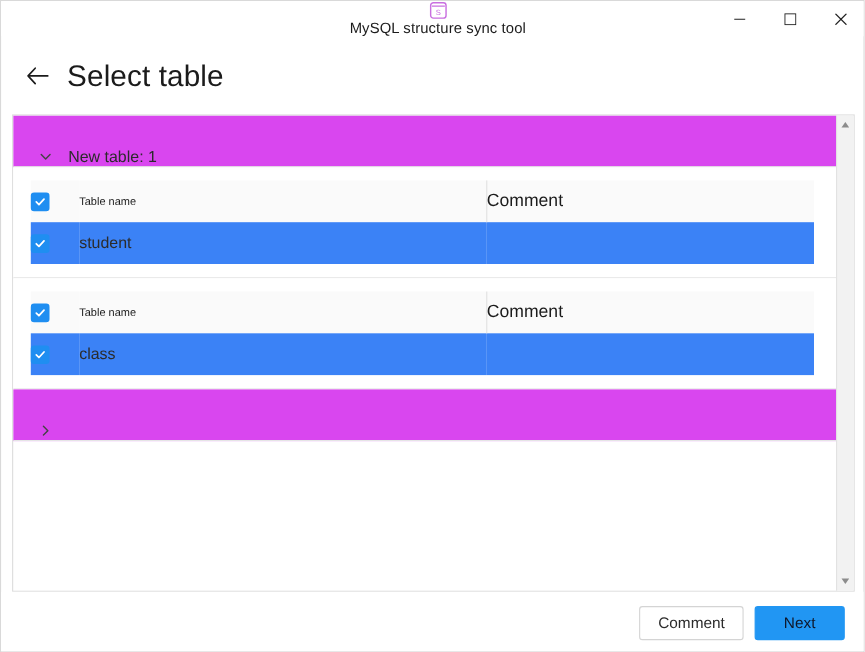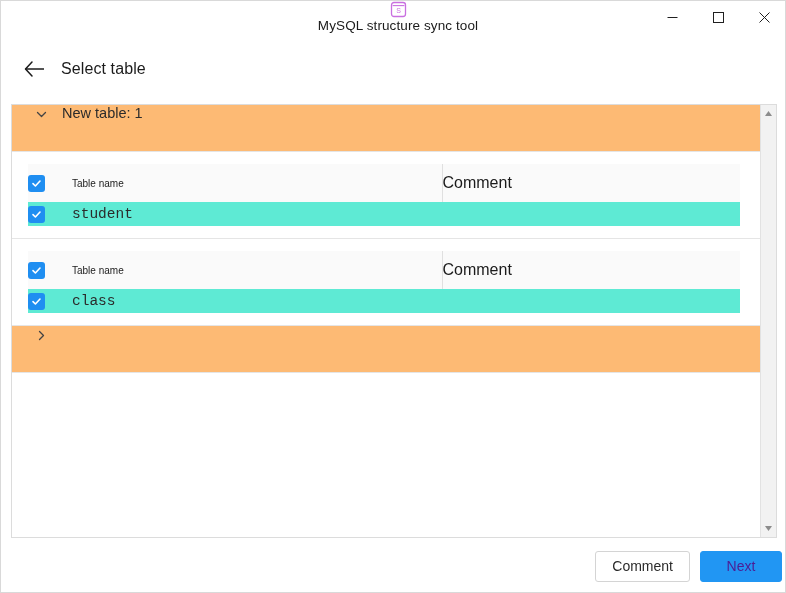--- a/index.html
+++ b/index.html
@@ -83,21 +83,21 @@
     margin-left: 22px;
     width: 24px;
     height: 24px;
     display: flex;
     align-items: center;
     justify-content: center;
     color: #1b1b1b;
   }
   .page-title {
     margin-left: 14px;
-    font-size: 16px;
+    font-size: 27px;
     color: #1b1b1b;
     font-weight: 400;
     letter-spacing: 0.1px;
   }
 
   
   .panel {
     position: absolute;
     left: 10px;
     top: 103px;
@@ -111,24 +111,24 @@
   .panel-content {
     width: 748px;
     height: 432px;
     overflow: hidden;
     box-sizing: border-box;
   }
 
   
   .section-header {
     height: 47px;
-    background: #fdba74;
+    background: #d946ef;
     border-bottom: 1px solid #e5e5e5;
     display: flex;
-    align-items: flex-start;
+    align-items: flex-end;
     box-sizing: border-box;
   }
   .chev {
     margin-left: 20px;
     width: 18px;
     height: 18px;
     display: flex;
     align-items: center;
     justify-content: center;
     color: #444;
@@ -150,21 +150,21 @@
     margin-left: 16px;
     border-collapse: collapse;
     table-layout: fixed;
   }
   .grid th, .grid td {
     text-align: left;
     font-weight: normal;
     padding: 0;
   }
   .grid thead tr { background: #fafafa; height: 38px; }
-  .grid tbody tr { height: 24px; background: #5eead4; font-family: Liberation Mono, monospace; }
+  .grid tbody tr { height: 38px; background: #3b82f6; }
   .col-check { width: 44px; }
   .col-name  { width: 370px; }
   .col-comment { width: 298px; }
 
   .cell-check {
     padding-left: 16px;
     vertical-align: middle;
   }
   .cell-name {
     font-size: 14.5px;
@@ -250,22 +250,22 @@
   }
   .btn-secondary {
     background: #ffffff;
     border: 1px solid #d4d4d4;
     color: #2b2b2b;
     margin-right: 10px;
   }
   .btn-primary {
     background: #2196f3;
     border: 1px solid #2196f3;
-    color: #4c1d95;
-    margin-right: 5px;
+    color: #0f172a;
+    margin-right: 19px;
     text-align: right;
   }
 </style>
 </head>
 <body>
 
 <div class="window">
 
   <div class="titlebar">
     <div class="app-icon">

